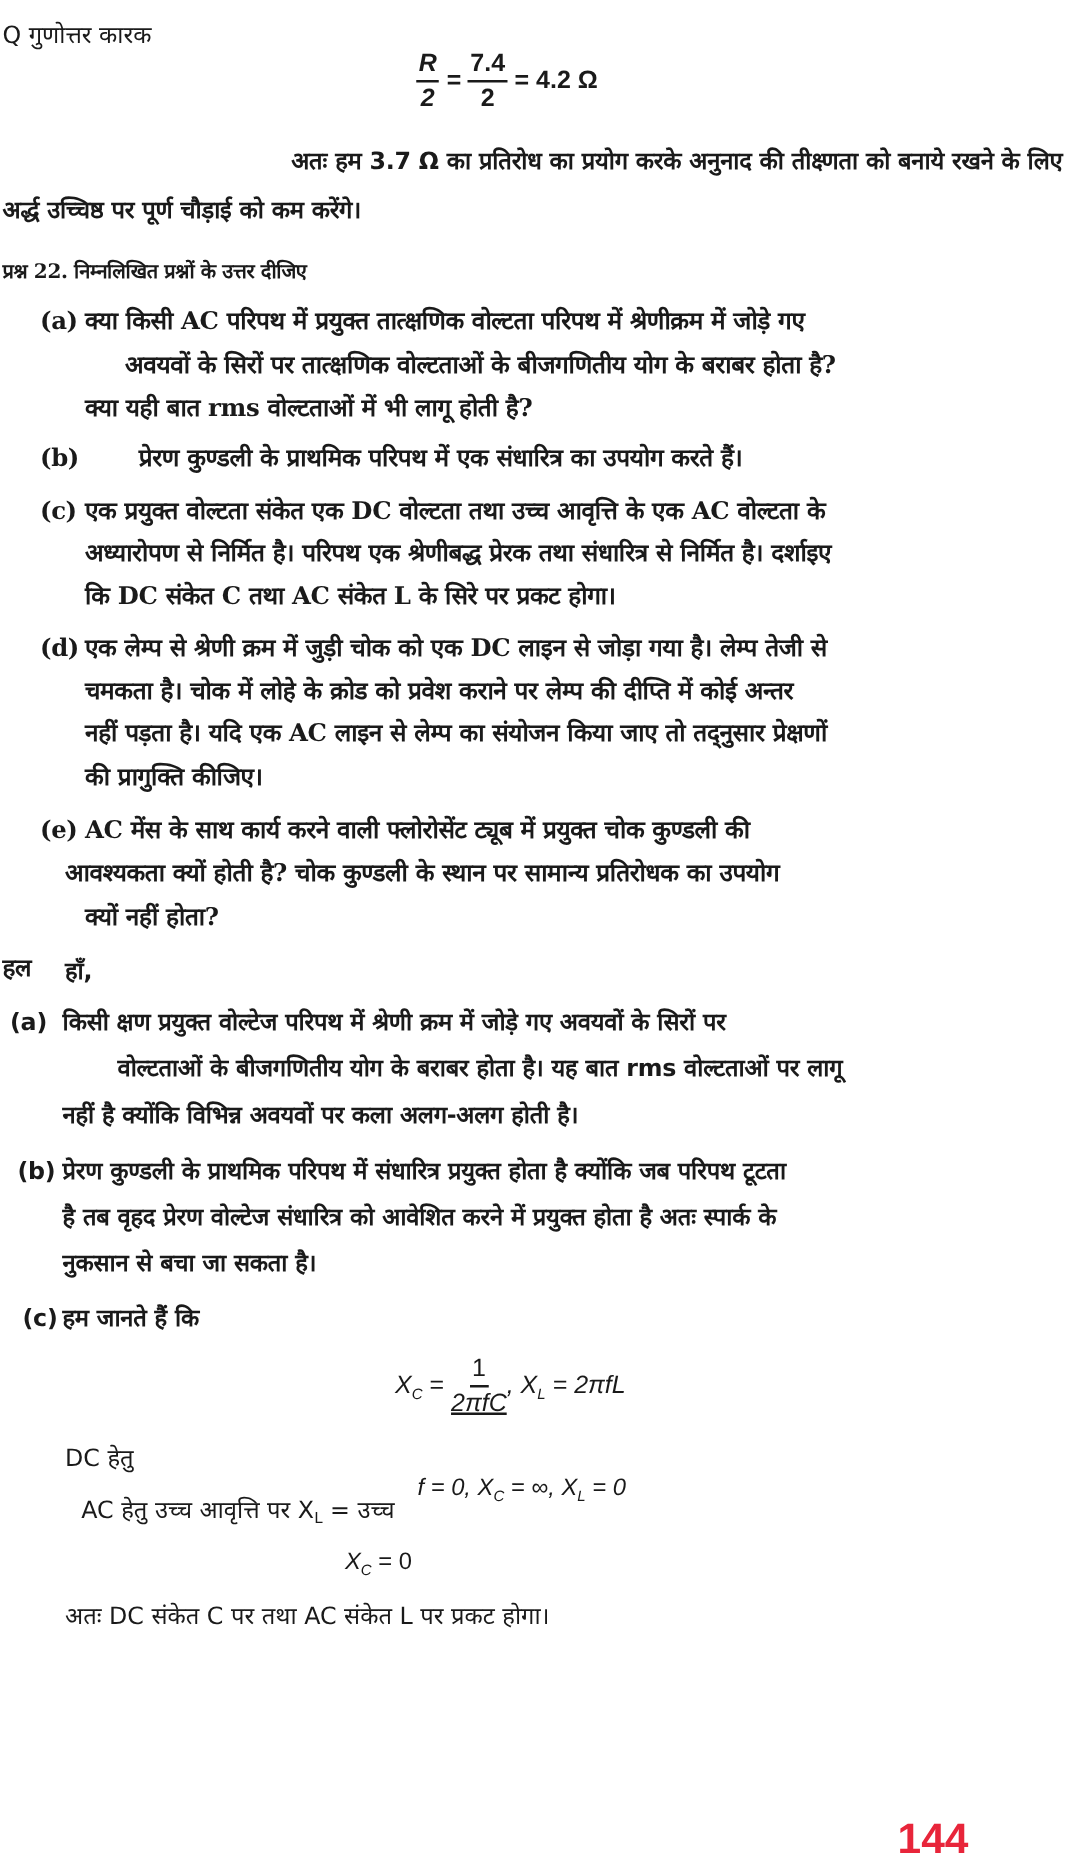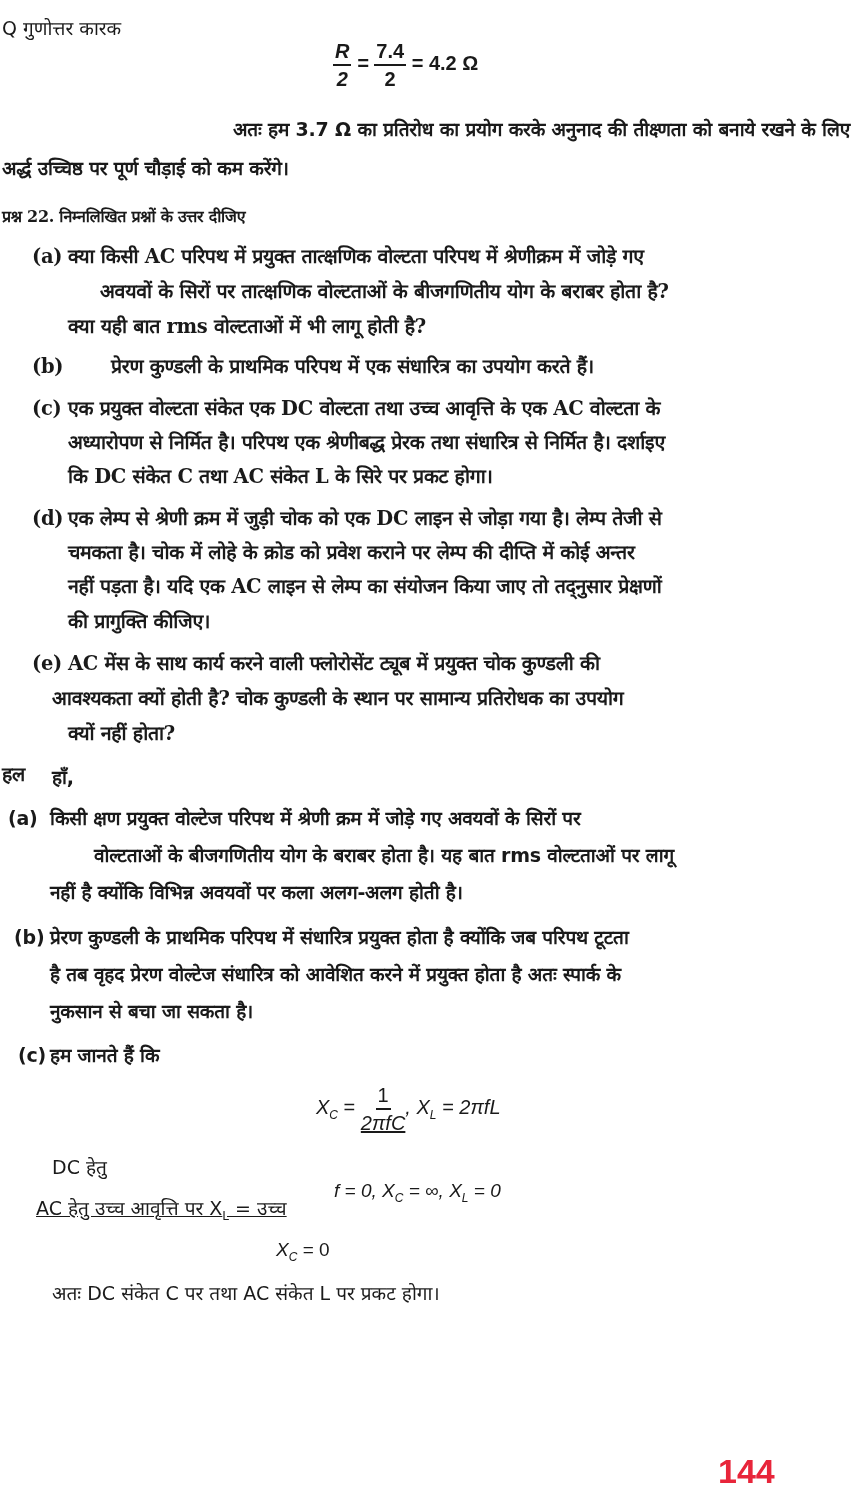--- a/index.html
+++ b/index.html
@@ -109,20 +109,20 @@
       <span class="num" style="font-style:normal;">1</span>
       <span style="text-decoration:underline;">2πfC</span>
     </span><span>,</span>
     <span>X</span><sub>L</sub>
     <span>= 2πfL</span>
   </div>
 
   <div class="line plain" style="left:52px; top:1155px;">DC हेतु</div>
   <div class="line math" style="left:334px; top:1155px; font-size:19px;margin-top:24px;"><span>f = 0, X</span><sub>C</sub><span> = ∞, X</span><sub>L</sub><span> = 0</span></div>
 
-  <div class="line plain" style="left:36px; top:1196px;text-decoration:underline;"><span>AC हेतु उच्च आवृत्ति पर X</span><sub>L</sub><span> = उच्च</span></div>
+  <div class="line plain" style="left:65px; top:1196px;"><span>AC हेतु उच्च आवृत्ति पर X</span><sub>L</sub><span> = उच्च</span></div>
 
   <div class="line math" style="left:276px; top:1238px; font-size:19px;"><span>X</span><sub>C</sub><span style="font-style:normal;"> = 0</span></div>
 
   <div class="line plain" style="left:52px; top:1281px;">अतः DC संकेत C पर तथा AC संकेत L पर प्रकट होगा।</div>
 </div>
 
 <div class="abs page-no" style="left:718px; top:1452px;">144</div>
 
 </body></html>

